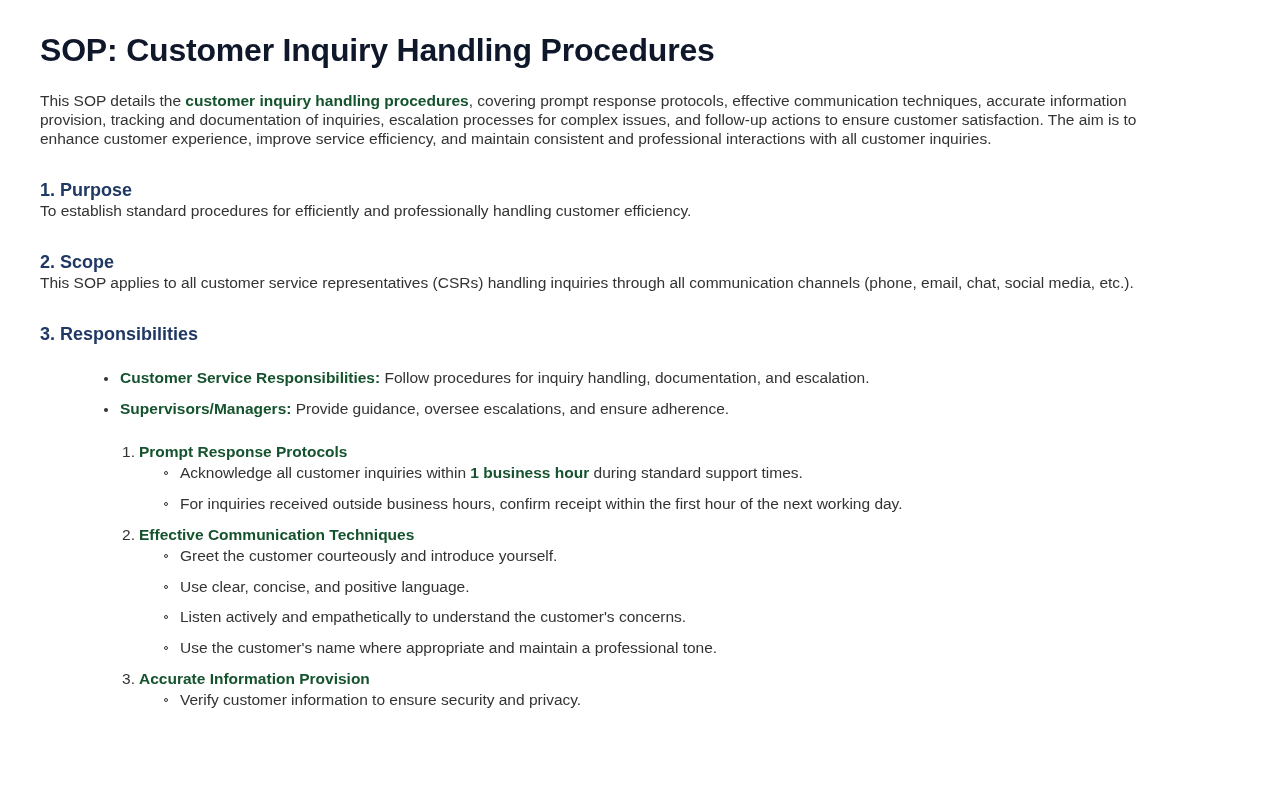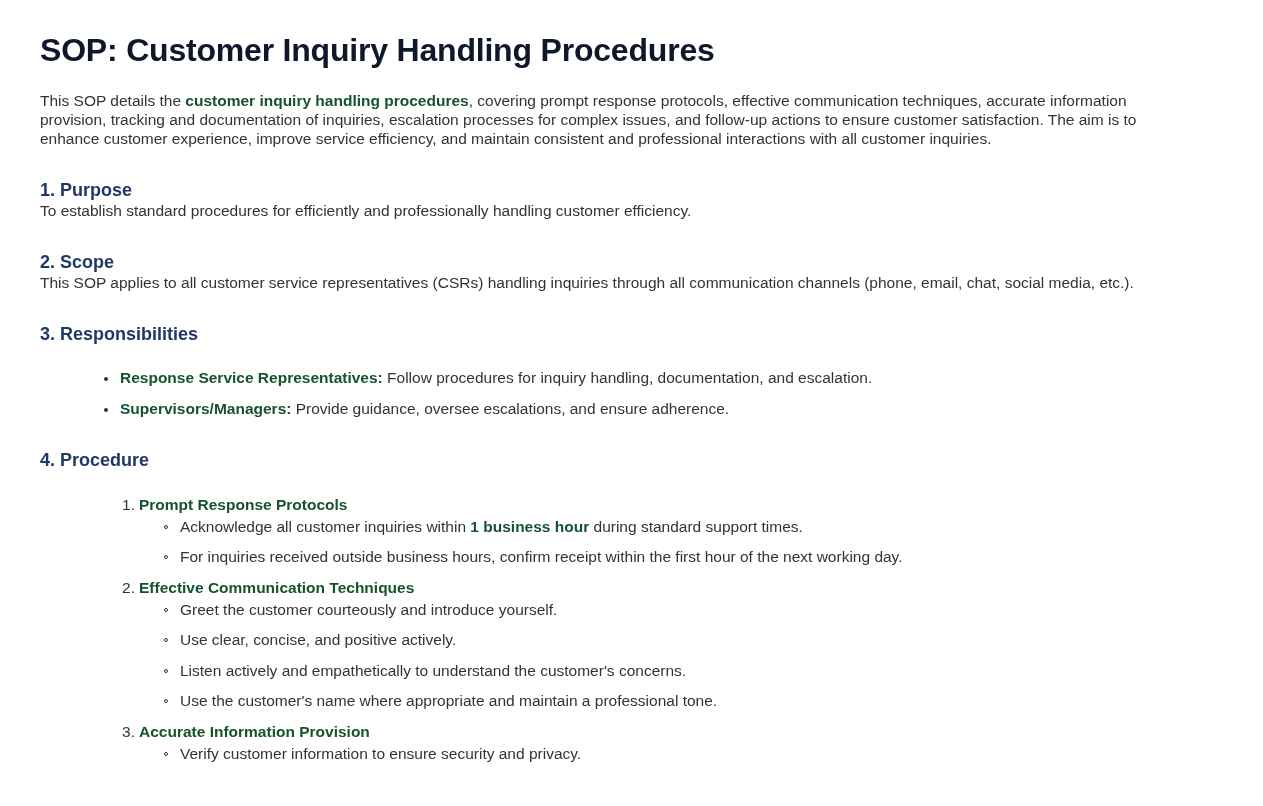--- a/index.html
+++ b/index.html
@@ -163,28 +163,27 @@
 
   <h2 class="section-heading">1. Purpose</h2>
   <p class="body-text section-paragraph">To establish standard procedures for efficiently and professionally handling customer efficiency.</p>
 
   <h2 class="section-heading">2. Scope</h2>
   <p class="body-text section-paragraph">This SOP applies to all customer service representatives (CSRs) handling inquiries through all communication channels (phone, email, chat, social media, etc.).</p>
 
   <h2 class="section-heading">3. Responsibilities</h2>
   <ul class="resp-list">
     <li>
-      <strong>Response Service Representatives:</strong><span> Follow procedures for inquiry handling, documentation, and escalation.</span>
+      <strong>Customer Service Responsibilities:</strong><span> Follow procedures for inquiry handling, documentation, and escalation.</span>
     </li>
     <li>
       <strong>Supervisors/Managers:</strong><span> Provide guidance, oversee escalations, and ensure adherence.</span>
     </li>
   </ul>
 
-  <h2 class="section-heading">4. Procedure</h2>
 
   <ol class="procedure-list">
 
     <li class="procedure-item proc-block">
       <span class="proc-title">Prompt Response Protocols</span>
       <ul class="sub-list">
         <li>
           <span>Acknowledge all customer inquiries within </span><strong>1 business hour</strong><span> during standard support times.</span>
         </li>
         <li>
@@ -193,21 +192,21 @@
       </ul>
     </li>
 
     <li class="procedure-item proc-block">
       <span class="proc-title">Effective Communication Techniques</span>
       <ul class="sub-list">
         <li>
           <span>Greet the customer courteously and introduce yourself.</span>
         </li>
         <li>
-          <span>Use clear, concise, and positive actively.</span>
+          <span>Use clear, concise, and positive language.</span>
         </li>
         <li>
           <span>Listen actively and empathetically to understand the customer's concerns.</span>
         </li>
         <li>
           <span>Use the customer's name where appropriate and maintain a professional tone.</span>
         </li>
       </ul>
     </li>
 

